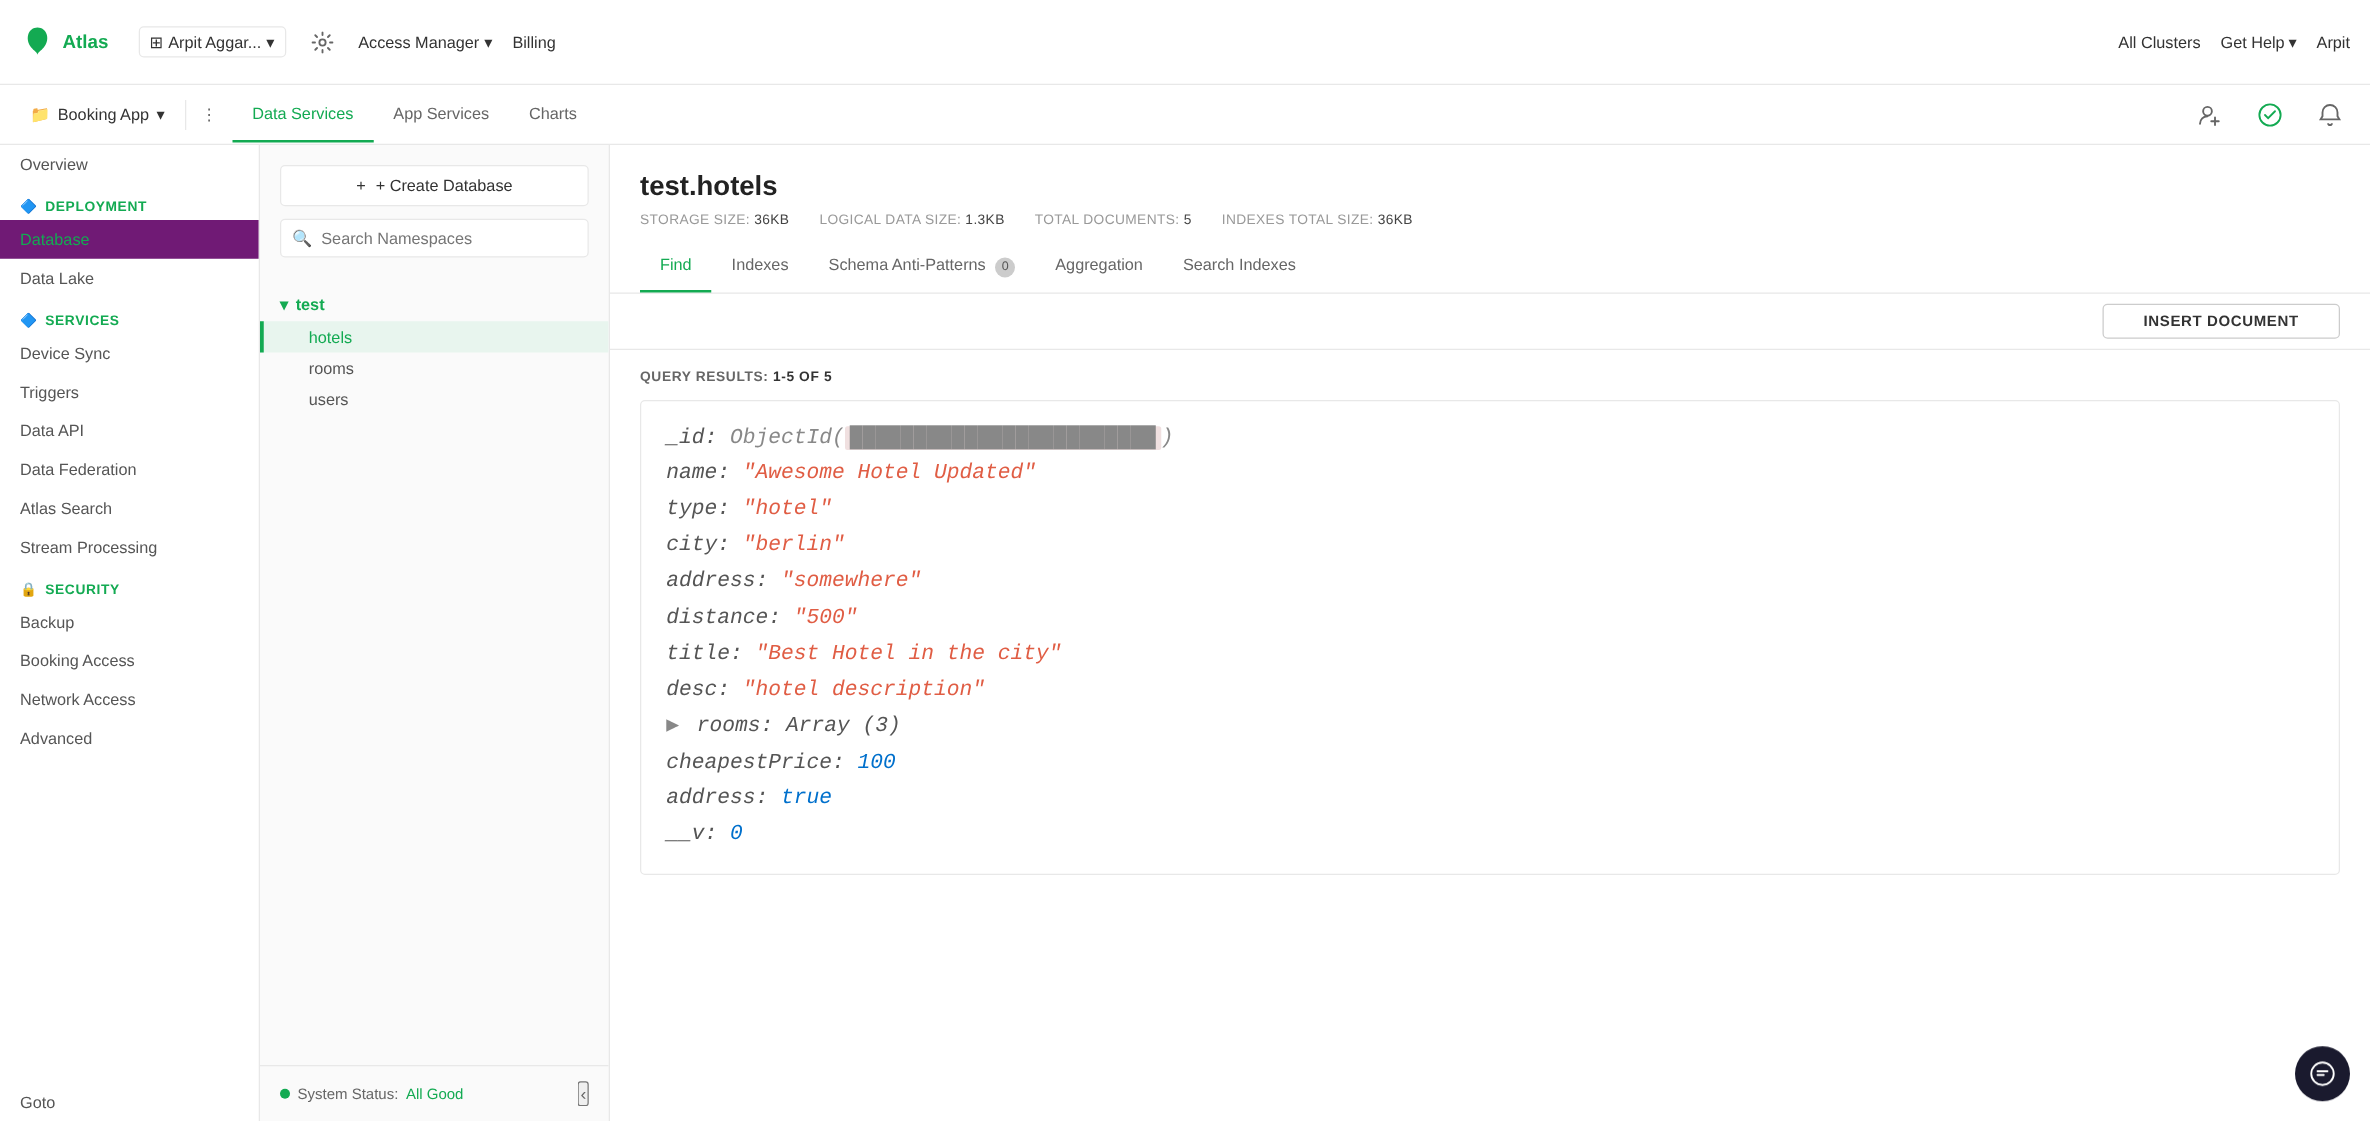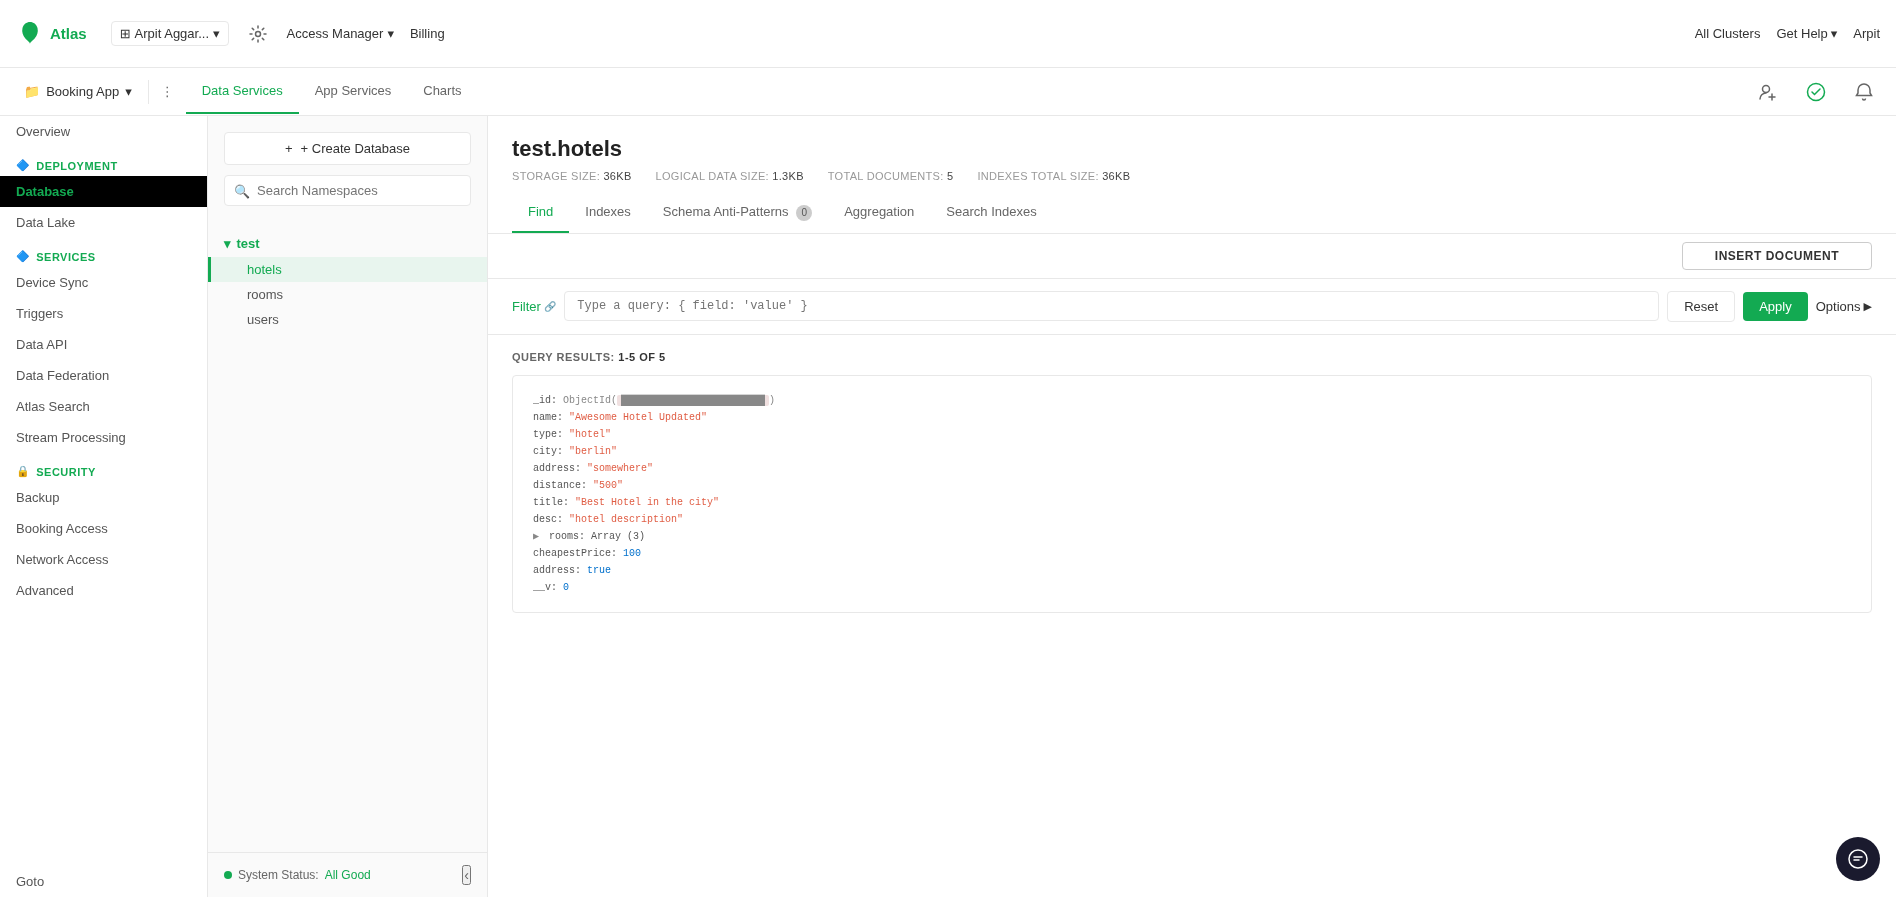--- a/index.html
+++ b/index.html
@@ -34,21 +34,21 @@
 
     
     .main-layout { display: flex; flex: 1; overflow: hidden; }
 
     
     .left-sidebar {
       width: 208px; background: #fff; border-right: 1px solid #e8e8e8;
       display: flex; flex-direction: column; overflow-y: auto; flex-shrink: 0;
     }
     .sidebar-item { padding: 8px 16px; font-size: 13px; color: #555; cursor: pointer; display: flex; align-items: center; gap: 8px; }
-    .sidebar-item.active { background: #000000; color: #13aa52; font-weight: 700; }
+    .sidebar-item.active { background: #701a75; color: #13aa52; font-weight: 400; }
     .sidebar-section-header { padding: 12px 16px 4px; font-size: 11px; font-weight: 700; color: #13aa52; display: flex; align-items: center; gap: 6px; text-transform: uppercase; letter-spacing: 0.5px; }
 
     
     .middle-panel {
       width: 280px; background: #fafafa; border-right: 1px solid #e8e8e8;
       display: flex; flex-direction: column; flex-shrink: 0; overflow: hidden;
     }
     .middle-panel-header { padding: 16px; }
     .create-db-btn {
       width: 100%; padding: 8px 12px; border: 1px solid #e8e8e8;
@@ -96,21 +96,21 @@
     .options-arrow { font-size: 11px; }
 
     
     .toolbar-area { display: flex; justify-content: flex-end; padding: 8px 24px; border-bottom: 1px solid #e8e8e8; }
     .insert-doc-btn { padding: 6px 32px; border: 1px solid #ccc; background: #fff; border-radius: 4px; font-size: 12px; font-weight: 600; cursor: pointer; color: #333; text-transform: uppercase; letter-spacing: 0.5px; }
 
     
     .results-area { flex: 1; overflow-y: auto; padding: 16px 24px; }
     .query-results-label { font-size: 11px; color: #666; text-transform: uppercase; letter-spacing: 0.5px; margin-bottom: 12px; font-weight: 600; }
     .query-results-count { color: #333; font-weight: 700; }
-    .doc-card { background: #fff; border: 1px solid #e8e8e8; border-radius: 4px; padding: 16px 20px; font-family: 'Courier New', monospace; font-size: 10px; line-height: 1.7; color: #333; }
+    .doc-card { background: #fff; border: 1px solid #e8e8e8; border-radius: 4px; padding: 16px 20px; font-family: 'Courier New', monospace; font-size: 17px; line-height: 1.7; color: #333; font-style: italic; }
     .field-key { color: #555; }
     .field-objectid { color: #888; }
     .field-string { color: #e05d44; }
     .field-number { color: #0070cc; }
     .field-bool { color: #0070cc; }
     .field-array { color: #555; }
     .expand-arrow { color: #888; cursor: pointer; margin-right: 4px; }
 
     
     .results-area::-webkit-scrollbar { width: 8px; }
@@ -343,33 +343,20 @@
         </div>
         <div class="col-tab">Aggregation</div>
         <div class="col-tab">Search Indexes</div>
       </div>
     </div>
 
     <div class="toolbar-area">
       <button class="insert-doc-btn">INSERT DOCUMENT</button>
     </div>
 
-    <div class="query-bar">
-      <a class="filter-label">
-        <span>Filter</span>
-        <span style="font-size:10px;">🔗</span>
-      </a>
-      <input type="text" class="query-input" placeholder="Type a query: { field: 'value' }" style="">
-      <button class="reset-btn">Reset</button>
-      <button class="apply-btn">Apply</button>
-      <div class="options-btn">
-        <span>Options</span>
-        <span class="options-arrow">▶</span>
-      </div>
-    </div>
 
     <div class="results-area">
       <div class="query-results-label">
         <span>QUERY RESULTS:</span>
         <span class="query-results-count">1-5 OF 5</span>
       </div>
 
       <div class="doc-card">
         <div>
           <span class="field-key">_id:</span>

